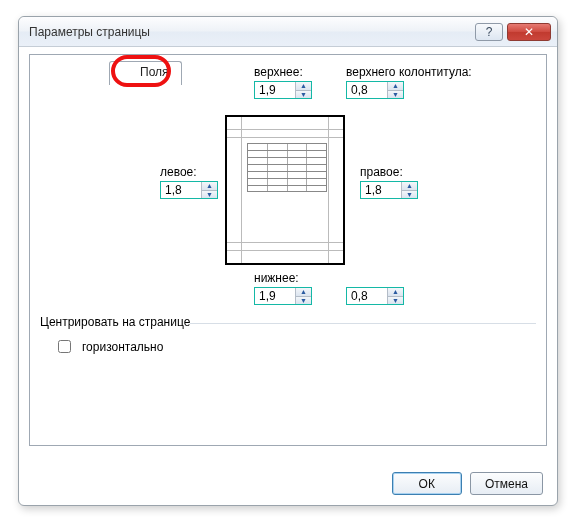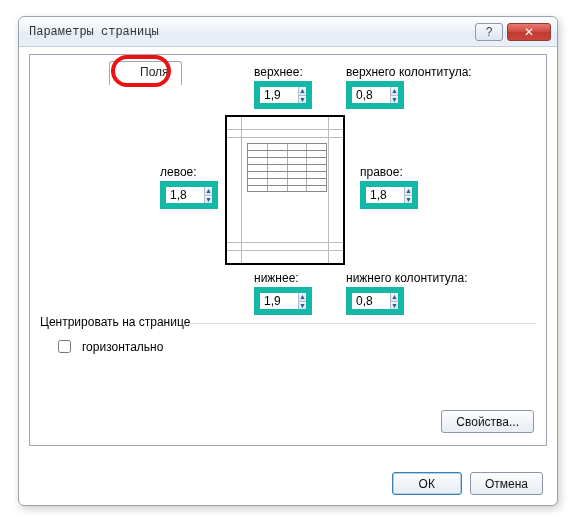--- a/index.html
+++ b/index.html
@@ -7,21 +7,21 @@
   .dialog {
     position: absolute; left: 18px; top: 16px; width: 540px; height: 490px;
     background: #fff; border: 1px solid #9aa3ab; border-radius: 6px;
     box-shadow: 2px 3px 8px rgba(0,0,0,0.2);
   }
   .titlebar {
     height: 30px; display: flex; align-items: center; padding: 0 6px 0 10px;
     background: linear-gradient(#fdfdfe, #eef2f7 48%, #e5ecf5 52%, #eaf0f8);
     border-bottom: 1px solid #c5cdd6; border-radius: 6px 6px 0 0;
   }
-  .titlebar .title { flex: 1; color: #333; font-family: Liberation Mono, monospace; }
+  .titlebar .title { flex: 1; color: #333; }
   .titlebar-btn {
     width: 28px; height: 18px; margin-left: 4px; border: 1px solid #8f9aa8;
     border-radius: 3px; display: flex; align-items: center; justify-content: center;
     background: linear-gradient(#f7f9fc, #dde6f1); color: #3a4a5e; cursor: pointer;
   }
   .titlebar-btn.close { width: 44px; background: linear-gradient(#e67a73,#cf4b41 48%,#c13a2f 52%,#cb463c); border-color:#8f3a32; color:#fff; }
   .tabs { position: relative; margin: 14px 10px 0 10px; height: 24px; }
   .tab {
     position: absolute; top: 0; height: 23px; padding: 3px 12px 0 30px;
     border: 1px solid #9fa8b3; border-bottom: none; background: linear-gradient(#fbfcfd,#eef1f5);
@@ -31,22 +31,22 @@
   .tab-highlight {
     position: absolute; border: 4px solid #e11; border-radius: 16px;
     left: 82px; top: -6px; width: 60px; height: 32px; pointer-events: none; z-index: 5;
   }
   .pane {
     position: absolute; left: 10px; right: 10px; top: 37px; height: 392px;
     border: 1px solid #9fa8b3; background: #fff; z-index: 2;
   }
   .lbl { position: absolute; color: #000; }
   .spin {
-    position: absolute; width: 58px; height: 28px; display: flex;
-    border: 6px solid #14b8a6; background: #14b8a6;
+    position: absolute; width: 58px; height: 18px; display: flex;
+    border: 1px solid #14b8a6; background: #14b8a6;
   }
   .spin input {
     flex: 1; border: none; padding: 0 4px; outline: none; width: 38px; font-size: 12px;
   }
   .spin .arrows { width: 16px; display: flex; flex-direction: column; border-left: 1px solid #b3bcc7; }
   .spin .arrows div {
     flex: 1; display: flex; align-items: center; justify-content: center;
     background: linear-gradient(#f3f6fa,#dbe4ef); font-size: 7px; color: #2a5aa0; cursor: pointer;
   }
   .spin .arrows div:first-child { border-bottom: 1px solid #b3bcc7; }
@@ -188,39 +188,35 @@
 
     <span class="lbl" style="left:224px; top:216px">нижнее:</span>
     <div class="spin" style="left:224px; top:232px">
       <input value="1,9" style="">
       <div class="arrows">
           <div>▲</div>
           <div>▼</div>
         </div>
     </div>
 
-    <span class="lbl" style="left:316px; top:216px">нижнего колонтитула:</span>
     <div class="spin" style="left:316px; top:232px">
       <input value="0,8" style="">
       <div class="arrows">
           <div>▲</div>
           <div>▼</div>
         </div>
     </div>
 
     <span class="group-label">Центрировать на странице</span>
     <div class="hr" style="left:160px; top:268px"></div>
 
     <label class="check" style="left:24px; top:282px">
       <input type="checkbox" style="">
       <span>горизонтально</span>
     </label>
 
-    <div class="footer-pane">
-      <button class="btn">Свойства...</button>
-    </div>
   </div>
 
   <div class="dialog-footer">
     <button class="btn primary">ОК</button>
     <button class="btn">Отмена</button>
   </div>
 </div>
 
 </body></html>

